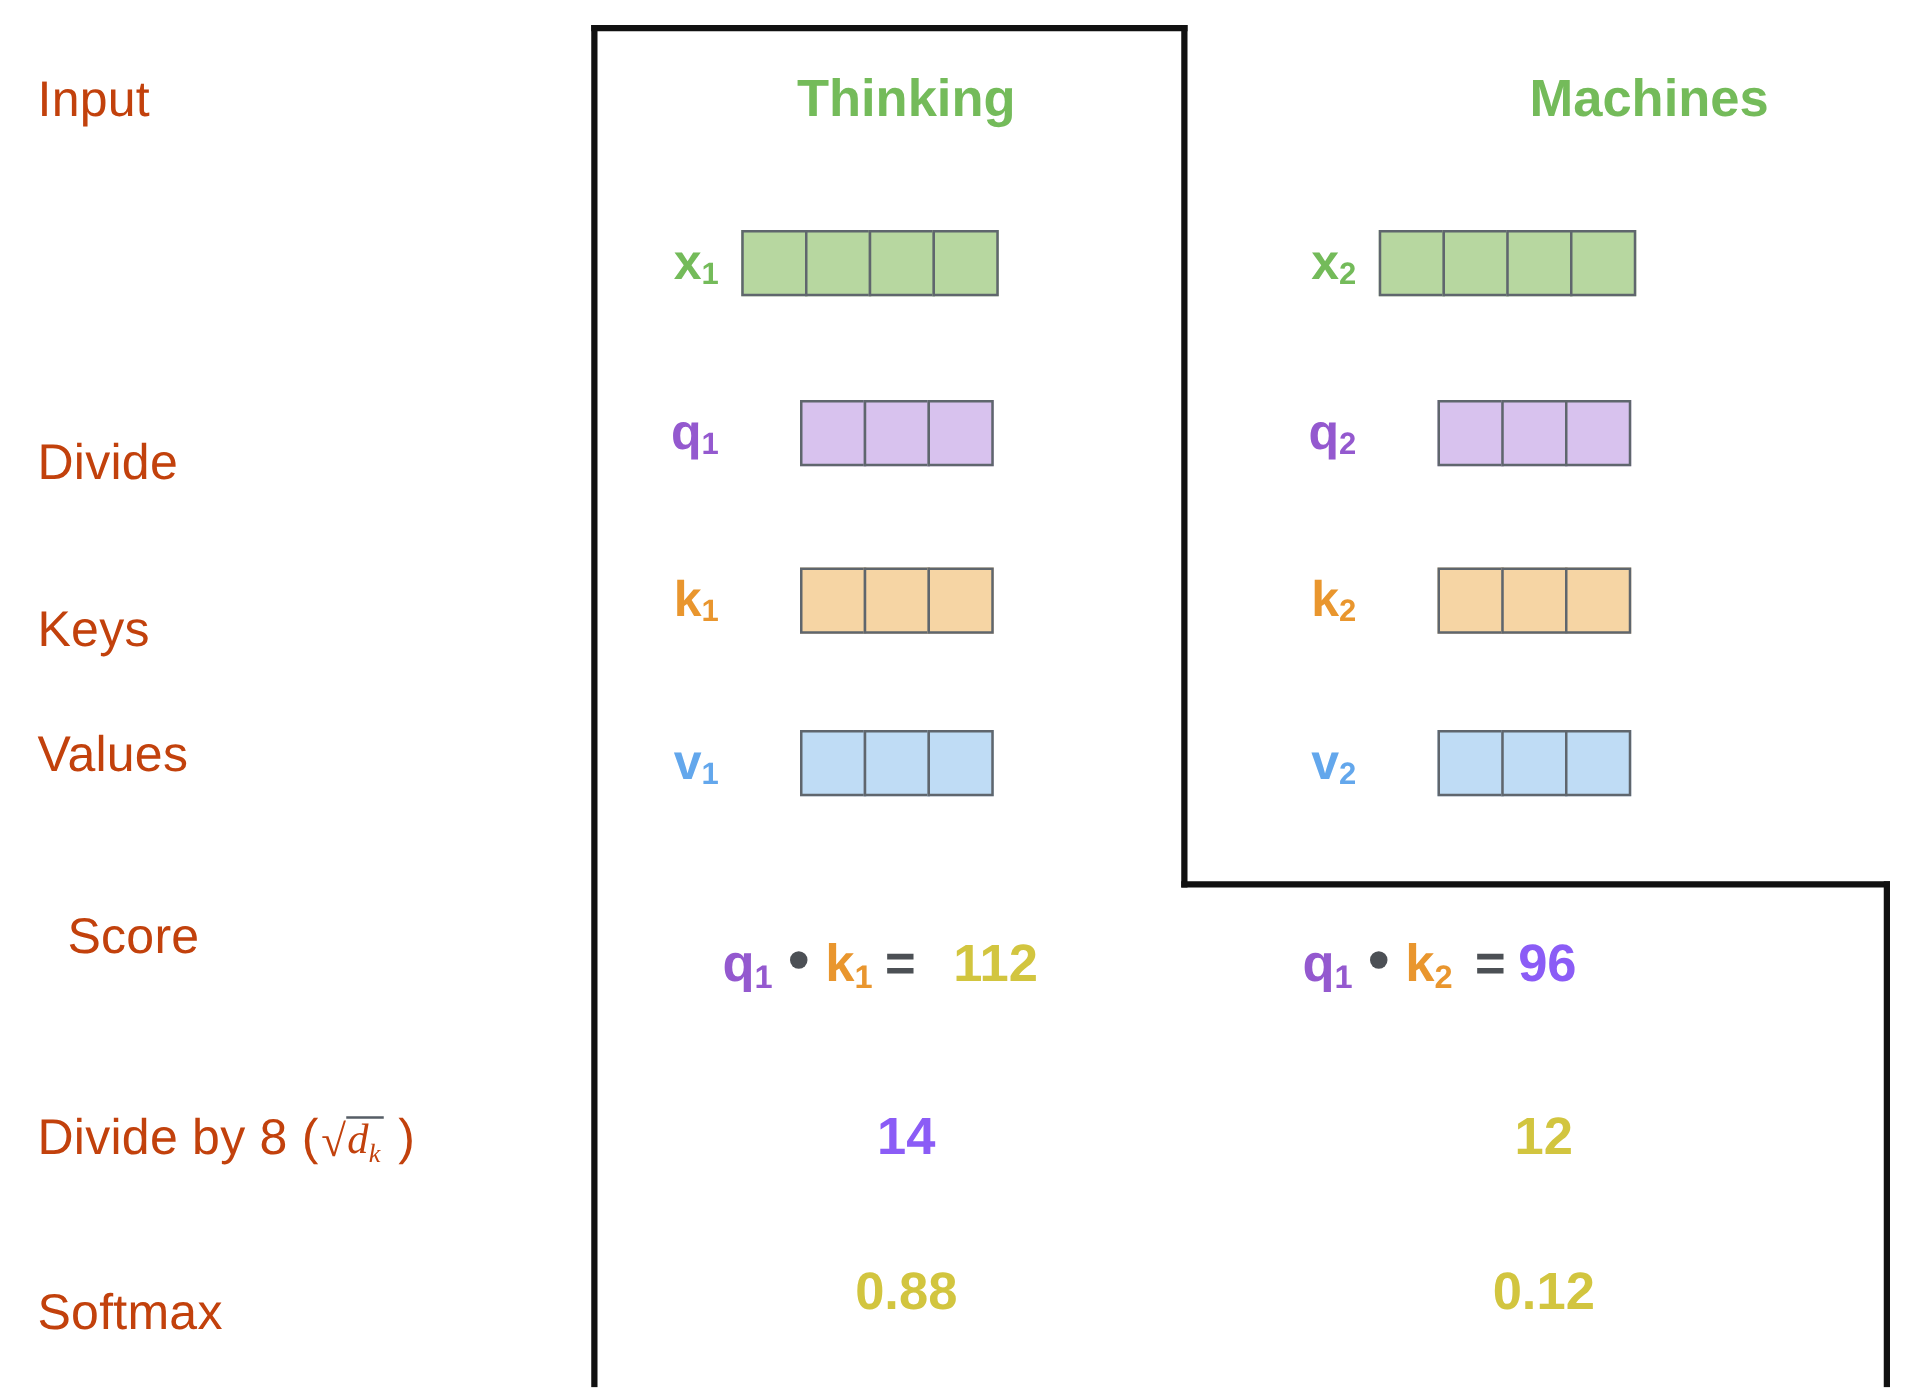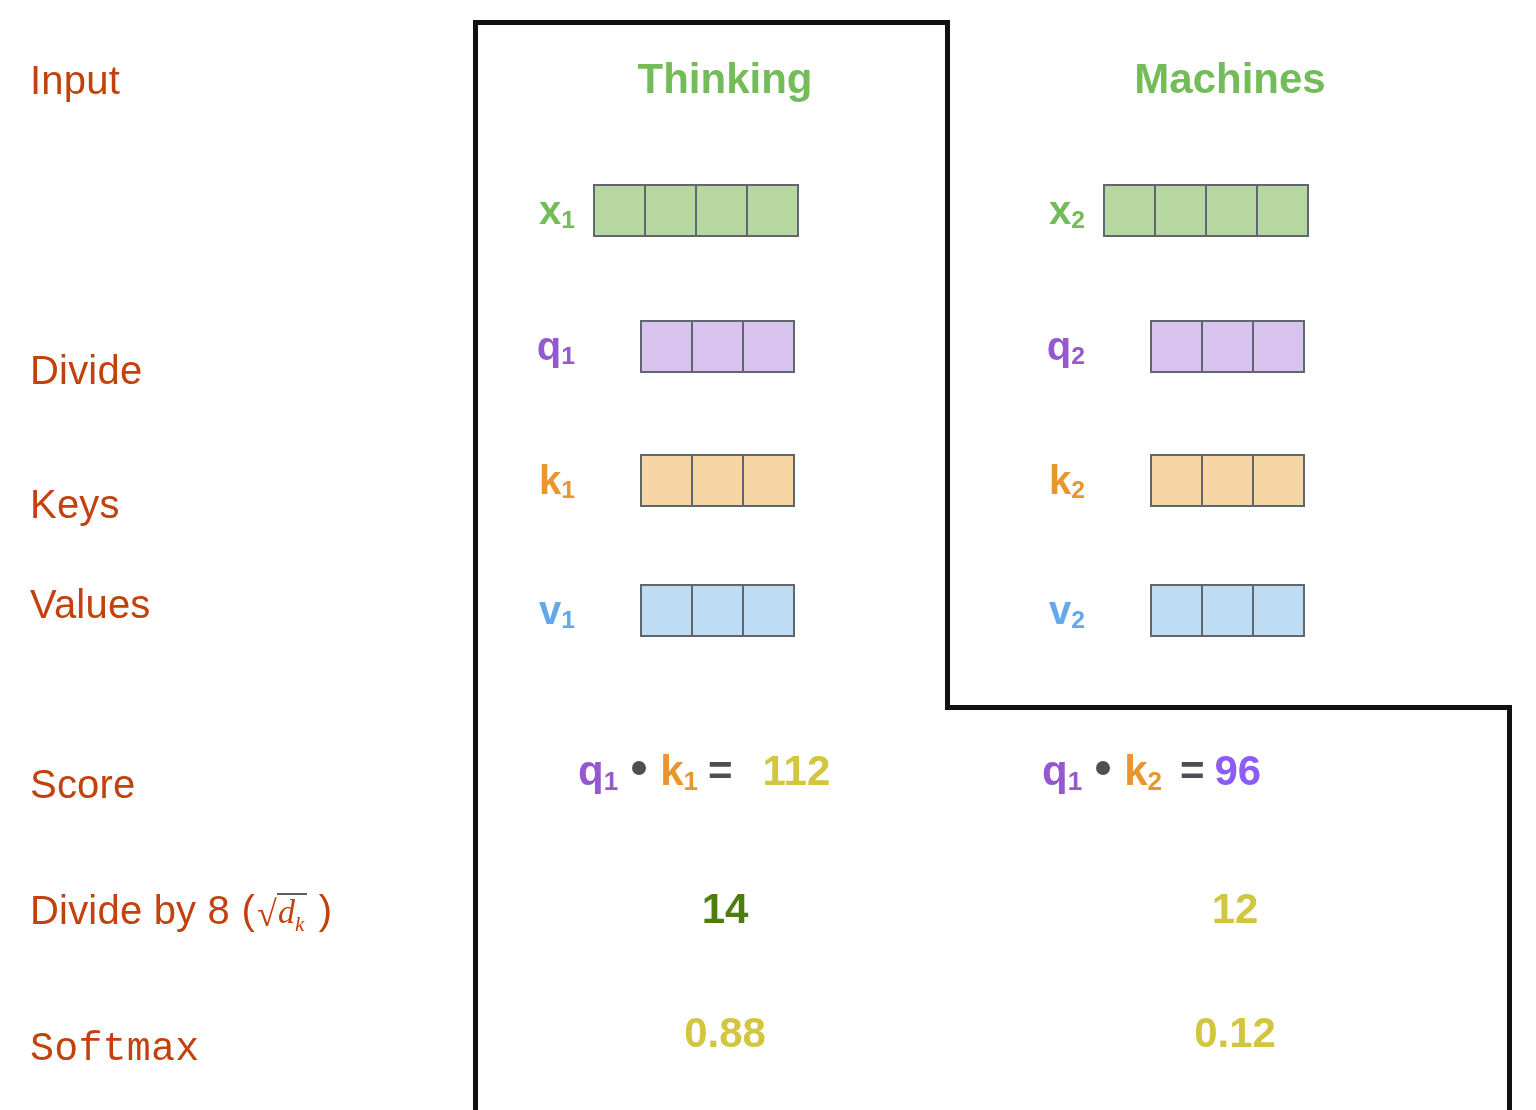--- a/index.html
+++ b/index.html
@@ -167,31 +167,31 @@
 
   <div class="row-label" style="top:60px;">Input</div>
 
 
   <div class="row-label" style="top:350px;">Divide</div>
 
   <div class="row-label" style="top:484px;">Keys</div>
 
   <div class="row-label" style="top:584px;">Values</div>
 
-  <div class="row-label" style="top:764px;">Score</div>
+  <div class="row-label" style="top:729px;margin-left:24px;">Score</div>
 
   <div class="row-label" style="top:890px;">
     <span>Divide by 8 (</span><span class="mathwrap"><span class="radic">√</span><span class="sqbody"><span>d</span><sub>k</sub></span></span><span style="padding-left:12px;">)</span>
   </div>
 
-  <div class="row-label" style="top:1030px;font-family:Liberation Mono, monospace;">Softmax</div>
+  <div class="row-label" style="top:1030px;">Softmax</div>
 
   <div class="col-header" style="left:540px; top:58px; width:370px;">Thinking</div>
 
-  <div class="col-header" style="left:1045px; top:58px; width:370px;">Machines</div>
+  <div class="col-header" style="left:1045px; top:58px; width:370px;text-align:right;">Machines</div>
 
   <div class="vec-row" style="left:525px; top:178px;">
     <span class="vec-name" style="color:#74bb5a; width:50px;"><span>x</span><sub>1</sub></span>
     <span class="vec-boxes">
       <span class="cell" style="background:#b7d7a0;"></span>
       <span class="cell" style="background:#b7d7a0;"></span>
       <span class="cell" style="background:#b7d7a0;"></span>
       <span class="cell" style="background:#b7d7a0;"></span>
     </span>
   </div>
@@ -269,21 +269,21 @@
   </div>
 
   <div class="math-row" style="left:1042px; top:750px;">
     <span class="tok" style="color:#9459cf;"><span>q</span><sub>1</sub></span>
     <span class="dot-op"></span>
     <span class="tok" style="color:#e9962e;"><span>k</span><sub>2</sub></span>
     <span class="eq-op" style="margin-left:18px;">=</span>
     <span class="tok" style="color:#8b5cf6;">96</span>
   </div>
 
-  <div class="scalar-val" style="left:540px; top:888px; width:370px; color:#4d7c0f;">14</div>
+  <div class="scalar-val" style="left:540px; top:888px; width:370px; color:#8b5cf6;">14</div>
 
   <div class="scalar-val" style="left:1050px; top:888px; width:370px; color:#d2c53f;">12</div>
 
   <div class="scalar-val" style="left:540px; top:1012px; width:370px; color:#d2c53f;">0.88</div>
 
   <div class="scalar-val" style="left:1050px; top:1012px; width:370px; color:#d2c53f;">0.12</div>
 
 </div>
 
 </body></html>

